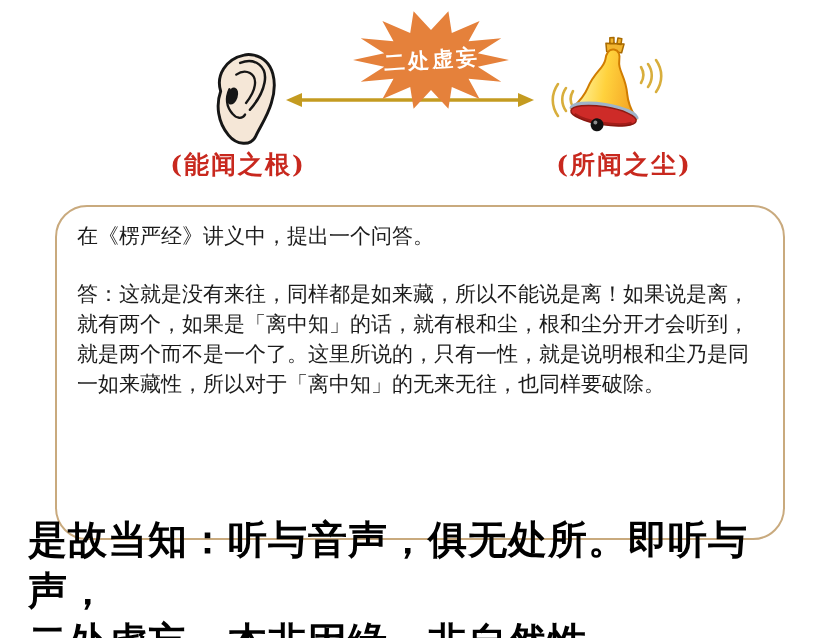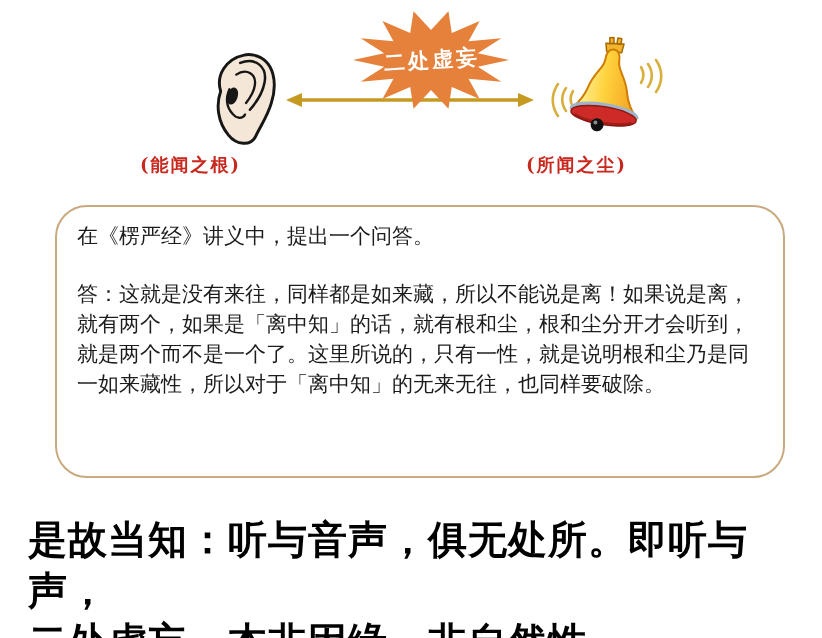--- a/index.html
+++ b/index.html
@@ -14,29 +14,29 @@
   .burst-svg{position:absolute;left:349px;top:6px;width:166px;height:114px;}
   .burst-label{
     position:absolute;left:349px;top:6px;width:166px;height:108px;
     display:flex;align-items:center;justify-content:center;
     color:#ffffff;font-size:21px;font-weight:bold;letter-spacing:3px;
     font-family:"DejaVu Serif",serif;transform:rotate(-4deg);
     pointer-events:none;
   }
   .red-label{
     position:absolute;top:149px;height:32px;line-height:32px;
-    color:#c8281e;font-size:18px;font-weight:bold;letter-spacing:2px;
-    font-family:"DejaVu Serif",serif;text-align:left;
+    color:#c8281e;font-size:25px;font-weight:bold;letter-spacing:2px;
+    font-family:"DejaVu Serif",serif;text-align:center;
   }
   .red-label.left{left:140px;width:196px;}
   .red-label.right{left:526px;width:196px;}
 
   
   .qa-box{
-    position:absolute;left:55px;top:205px;width:730px;height:273px;
+    position:absolute;left:55px;top:205px;width:730px;height:335px;
     box-sizing:border-box;border:2px solid #c9aa7e;border-radius:32px;
     padding:14px 18px 0 20px;background:#ffffff;
     color:#1c1c1c;font-family:"DejaVu Serif",serif;
     font-size:21px;line-height:30px;
   }
   .qa-line{white-space:pre-line;}
   .qa-gap{height:28px;}
 
   
   .conclusion{

